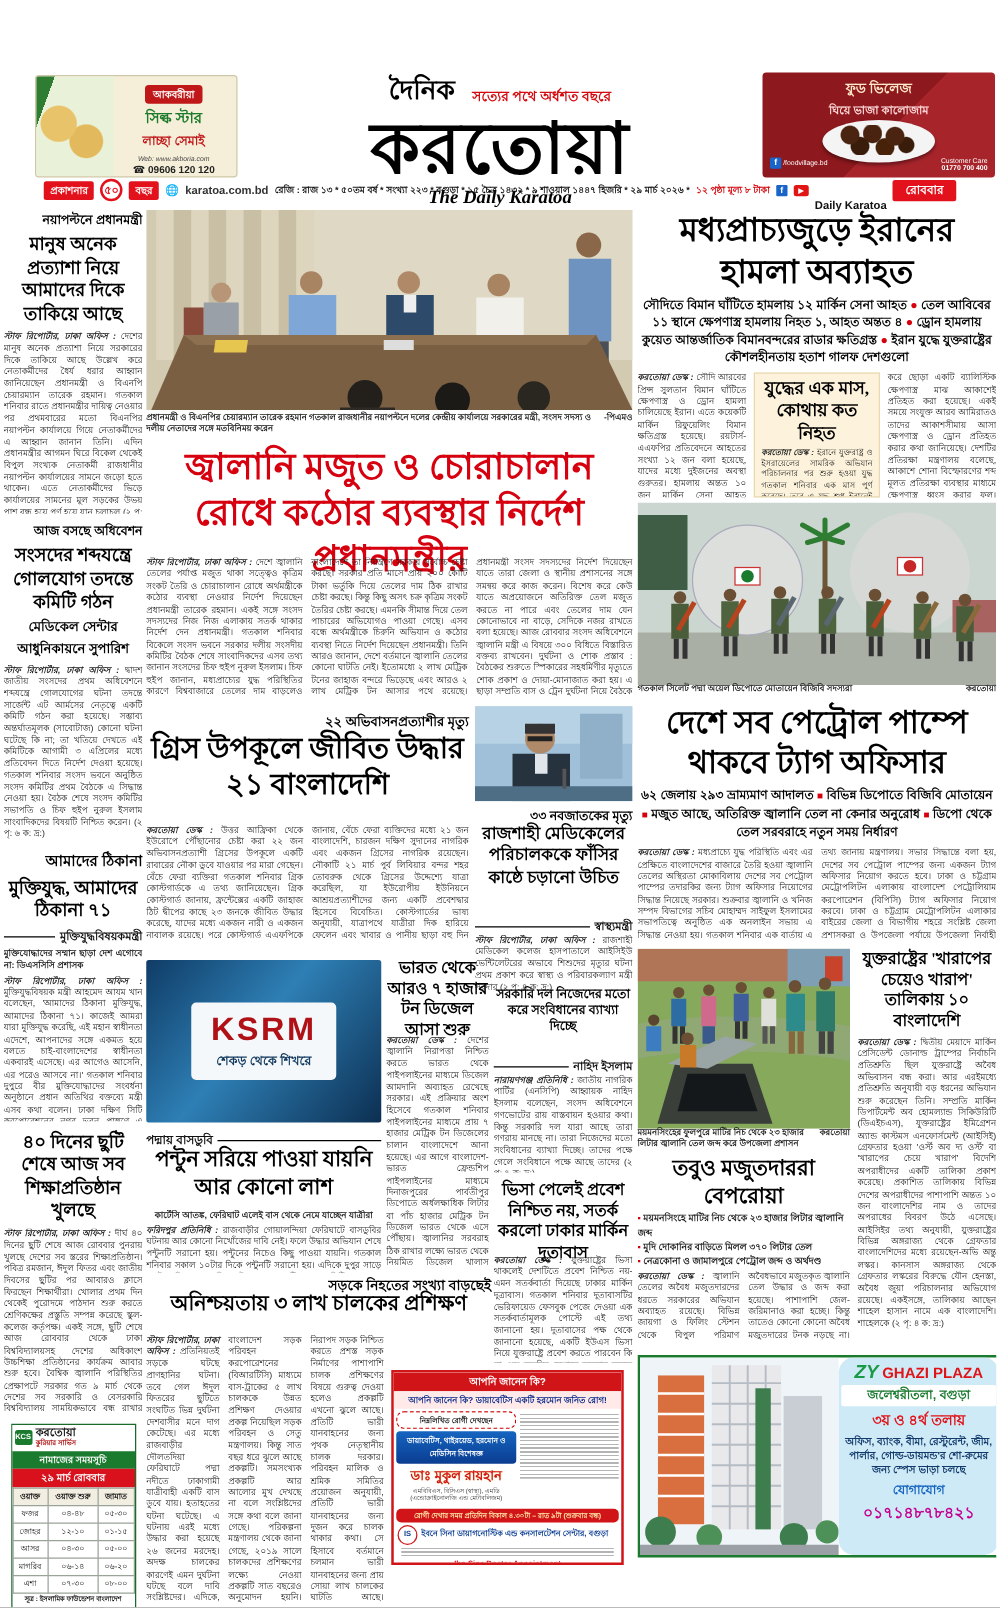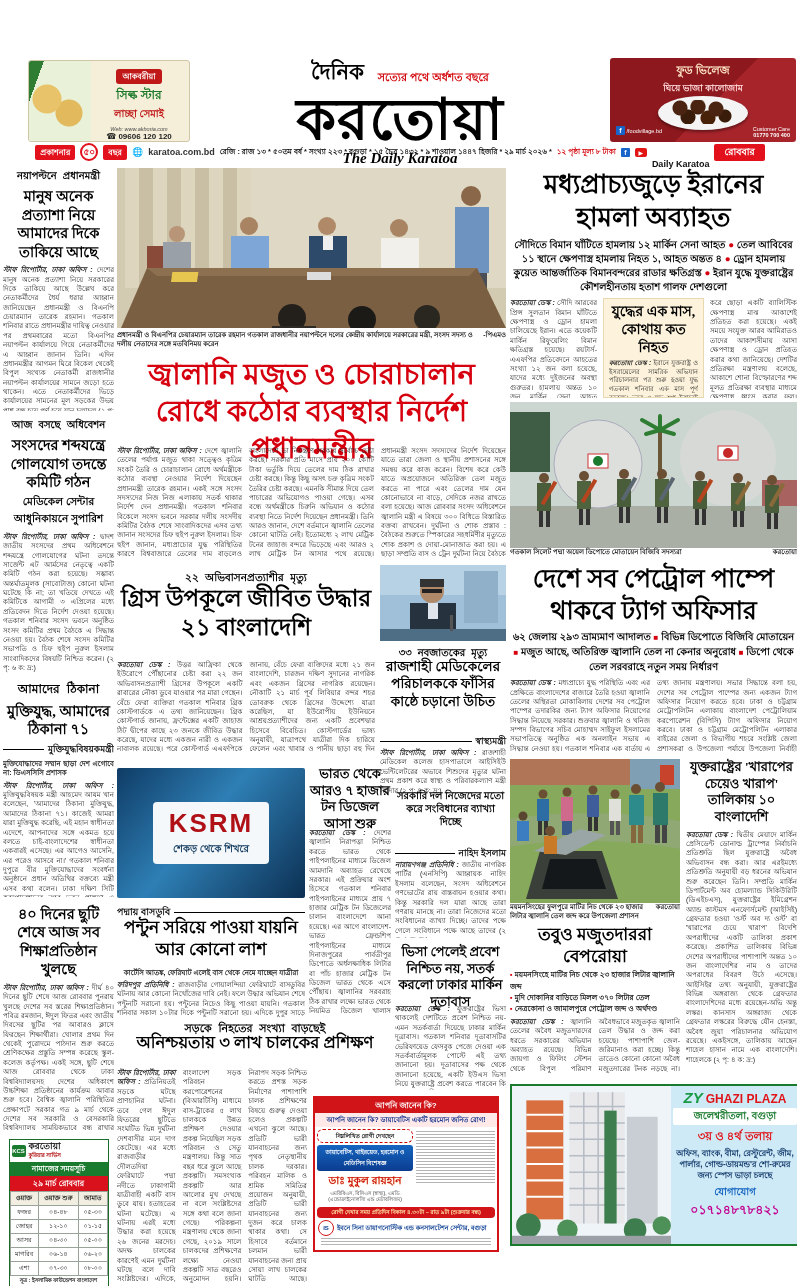--- a/index.html
+++ b/index.html
@@ -54,21 +54,21 @@
   .site{font-weight:800;color:#333;font-size:9px;}
   .reg{font-size:7.3px;font-weight:700;color:#111;}
   .price{font-size:7.3px;font-weight:800;color:#d40b10;}
   .fbic{width:9px;height:9px;background:#1864c9;color:#fff;font-weight:900;font-size:7px;
       display:flex;align-items:center;justify-content:center;border-radius:1px;}
   .ytic{width:12px;height:9px;background:#e21515;color:#fff;font-size:6px;display:flex;align-items:center;
       justify-content:center;border-radius:2px;}
   .social{font-weight:800;font-size:9px;margin-top:24px;}
   .daybox{background:#e2111c;color:#fff;font-weight:800;font-size:9.5px;padding:1px 10px;border-radius:2px;}
   
-  .kicker{font-weight:800;text-align:center;font-size:10.5px;color:#000;font-family:Liberation Mono, monospace;}
+  .kicker{font-weight:800;text-align:right;font-size:10.5px;color:#000;}
   .hl{font-weight:900;text-align:center;color:#000;line-height:1.28;
       font-family:"Liberation Serif","DejaVu Serif",serif;}
   .red{color:#d6000f;}
   .bt{font-size:7px;line-height:1.34;text-align:justify;color:#1c1c1c;overflow:hidden;}
   .byl{font-weight:800;font-style:italic;}
   .c2{column-count:2;column-gap:7px;}
   .c3{column-count:3;column-gap:7px;}
   .attrib{display:flex;align-items:center;gap:4px;font-weight:800;font-size:9px;}
   .attrib .rule{flex:1;border-top:1.5px solid #000;}
   .caption{font-size:6.8px;font-weight:700;color:#222;line-height:1.3;}
@@ -115,21 +115,21 @@
   .ib-right{flex:1;}
   .ib-time{background:#d01418;color:#ffe9a8;font-weight:700;font-size:5.6px;text-align:center;
       border-radius:4px;padding:1px;margin:2px;}
   .ib-center{display:flex;align-items:center;gap:3px;padding:0 3px;}
   .ib-logo{width:14px;height:14px;border:1.5px solid #d01418;border-radius:50%;color:#0b3d91;
       font-weight:900;font-size:6px;display:flex;align-items:center;justify-content:center;flex:none;}
   .ib-name{color:#0b3d91;font-weight:800;font-size:6.4px;line-height:1.2;text-align:left;}
   .ib-app{color:#d01418;font-weight:800;font-size:6.2px;text-align:center;margin-top:2px;}
   
   .ghazi{width:100%;height:158px;border:2px solid #1a7a2e;display:flex;background:#fff;overflow:hidden;}
-  .gz-right{width:128px;background:#cfeaf7;text-align:center;padding:3px 2px;box-sizing:border-box;}
+  .gz-right{width:128px;background:#cfeaf7;text-align:center;padding:3px 2px;box-sizing:border-box;border-radius:12px;}
   .gz-logo{display:inline-block;color:#1a9a46;font-weight:900;font-size:15px;font-style:italic;margin-right:3px;}
   .gz-name{display:inline-block;color:#e01418;font-weight:900;font-size:12px;}
   .gz-loc{background:#ffffff;color:#1a7a2e;font-weight:800;font-size:10px;border-radius:2px;margin-top:1px;}
   .gz-floors{color:#e01418;font-weight:900;font-size:11.5px;margin-top:3px;}
   .gz-body{color:#123a6b;font-weight:700;font-size:8.2px;line-height:1.35;margin-top:1px;}
   .gz-contact{color:#1565c0;font-weight:800;font-size:10px;margin-top:3px;}
   .gz-phone{color:#c4008f;font-weight:700;font-size:12.5px;}
   .warbox{background:#fdf3dc;border:1px solid #e8d9b0;padding:4px 5px;box-sizing:border-box;}
   .warbox .hl{font-size:14px;}
   .bullet-red{color:#d6000f;}

